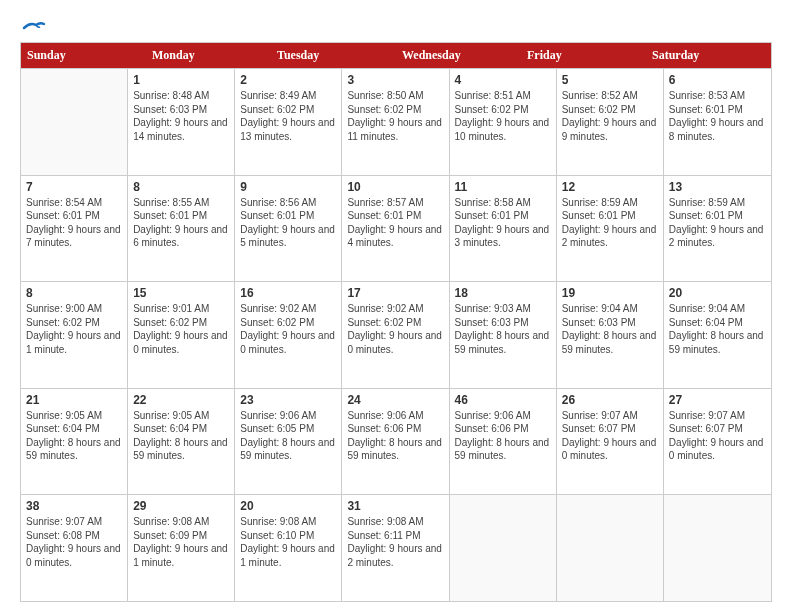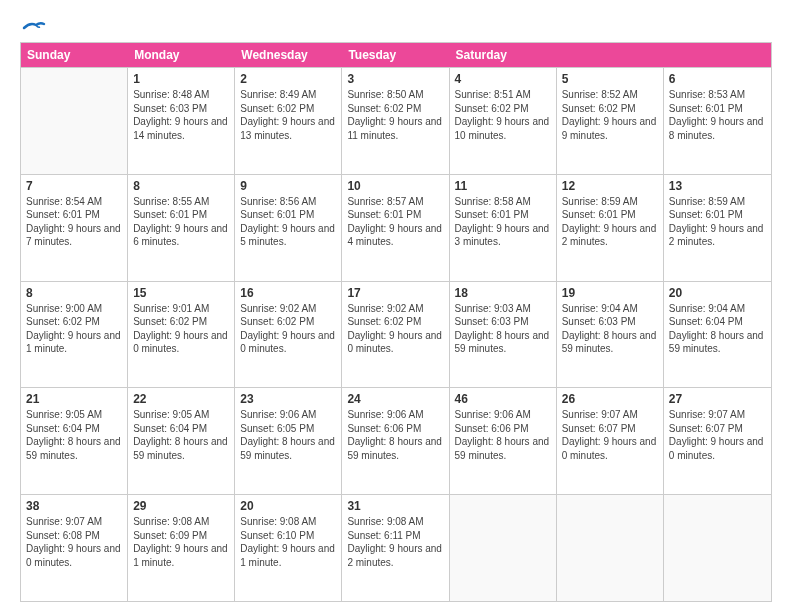--- a/index.html
+++ b/index.html
@@ -47,22 +47,23 @@
       text-align: right;
     }
     .calendar {
       flex: 1;
       display: flex;
       flex-direction: column;
       border: 1px solid #ccc;
     }
     .cal-header {
       display: grid;
-      grid-template-columns: repeat(7, 1fr);
-      background: #ec4899;
+      grid-template-columns: repeat(6, 1fr);
+      background: #b91c1c;
+      font-family: Liberation Serif, serif;
     }
     .cal-header-cell {
       color: #fff;
       font-size: 12px;
       font-weight: bold;
       padding: 5px 6px;
       text-align: left;
     }
     .cal-body {
       flex: 1;
@@ -117,22 +118,23 @@
       <div class="month-title"></div>
       <div class="subtitle"></div>
     </div>
   </div>
 
   <div class="calendar">
 
     <div class="cal-header">
     <div class="cal-header-cell">Sunday</div>
         <div class="cal-header-cell">Monday</div>
+        <div class="cal-header-cell">Tuesday</div>
         <div class="cal-header-cell">Wednesday</div>
-        <div class="cal-header-cell">Tuesday</div>
+        <div class="cal-header-cell">Friday</div>
         <div class="cal-header-cell">Saturday</div>
       </div>
 
     <div class="cal-body">
     <div class="cal-row">
           <div class="cal-cell empty"></div>
           <div class="cal-cell">
             <div class="cell-date">1</div>
             <div class="cell-info">Sunrise: 8:48 AM<br>Sunset: 6:03 PM<br>Daylight: 9 hours and 14 minutes.</div>
           </div>

